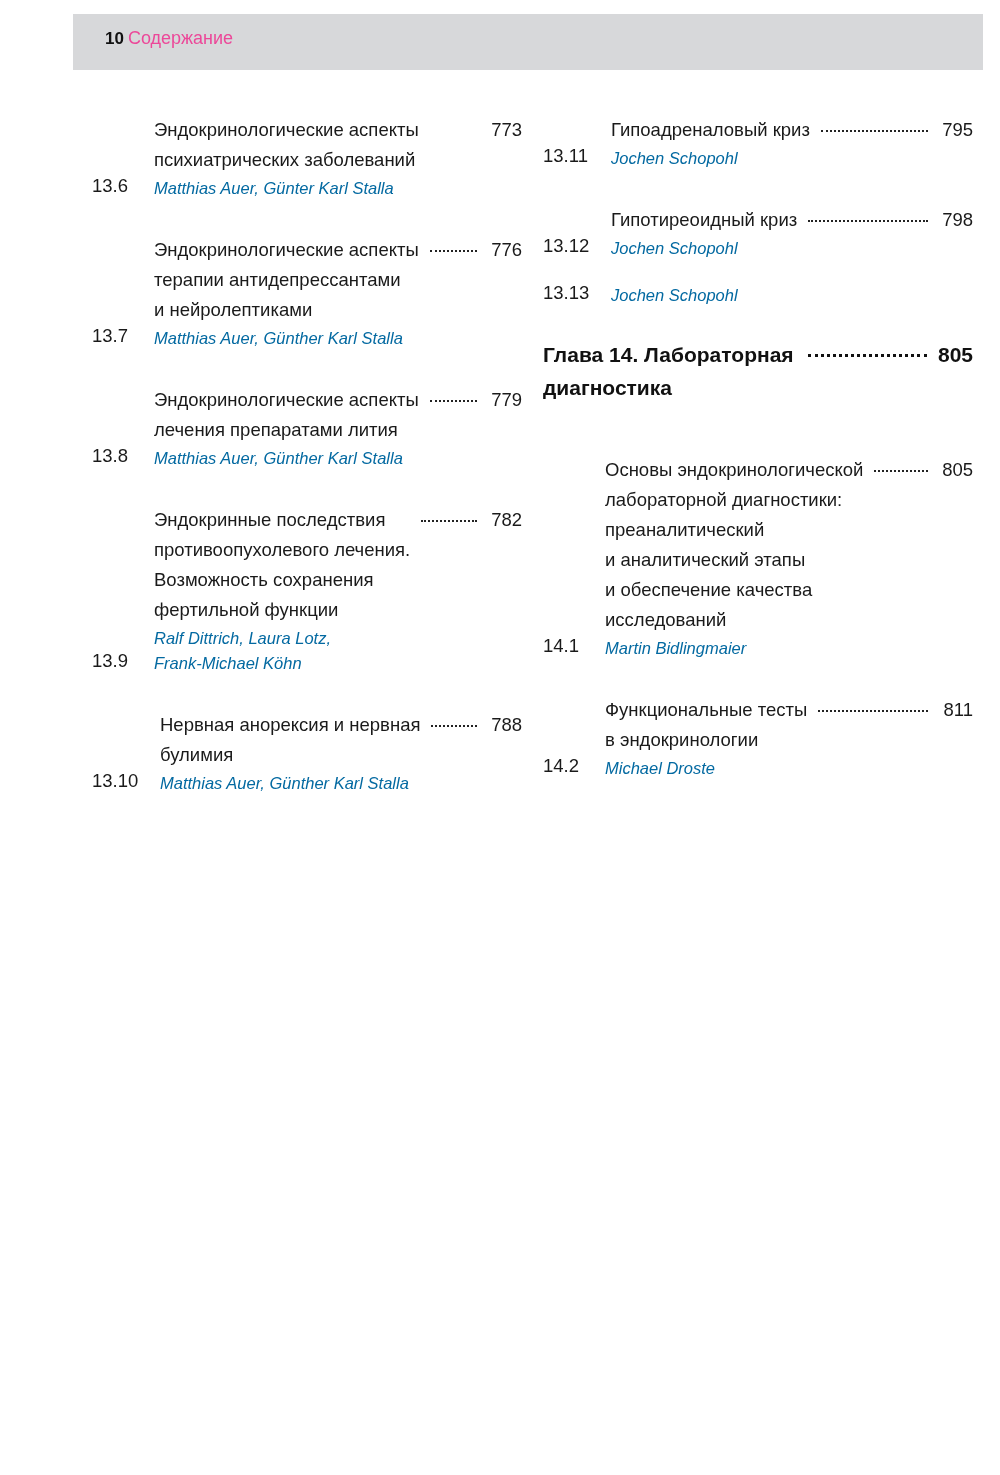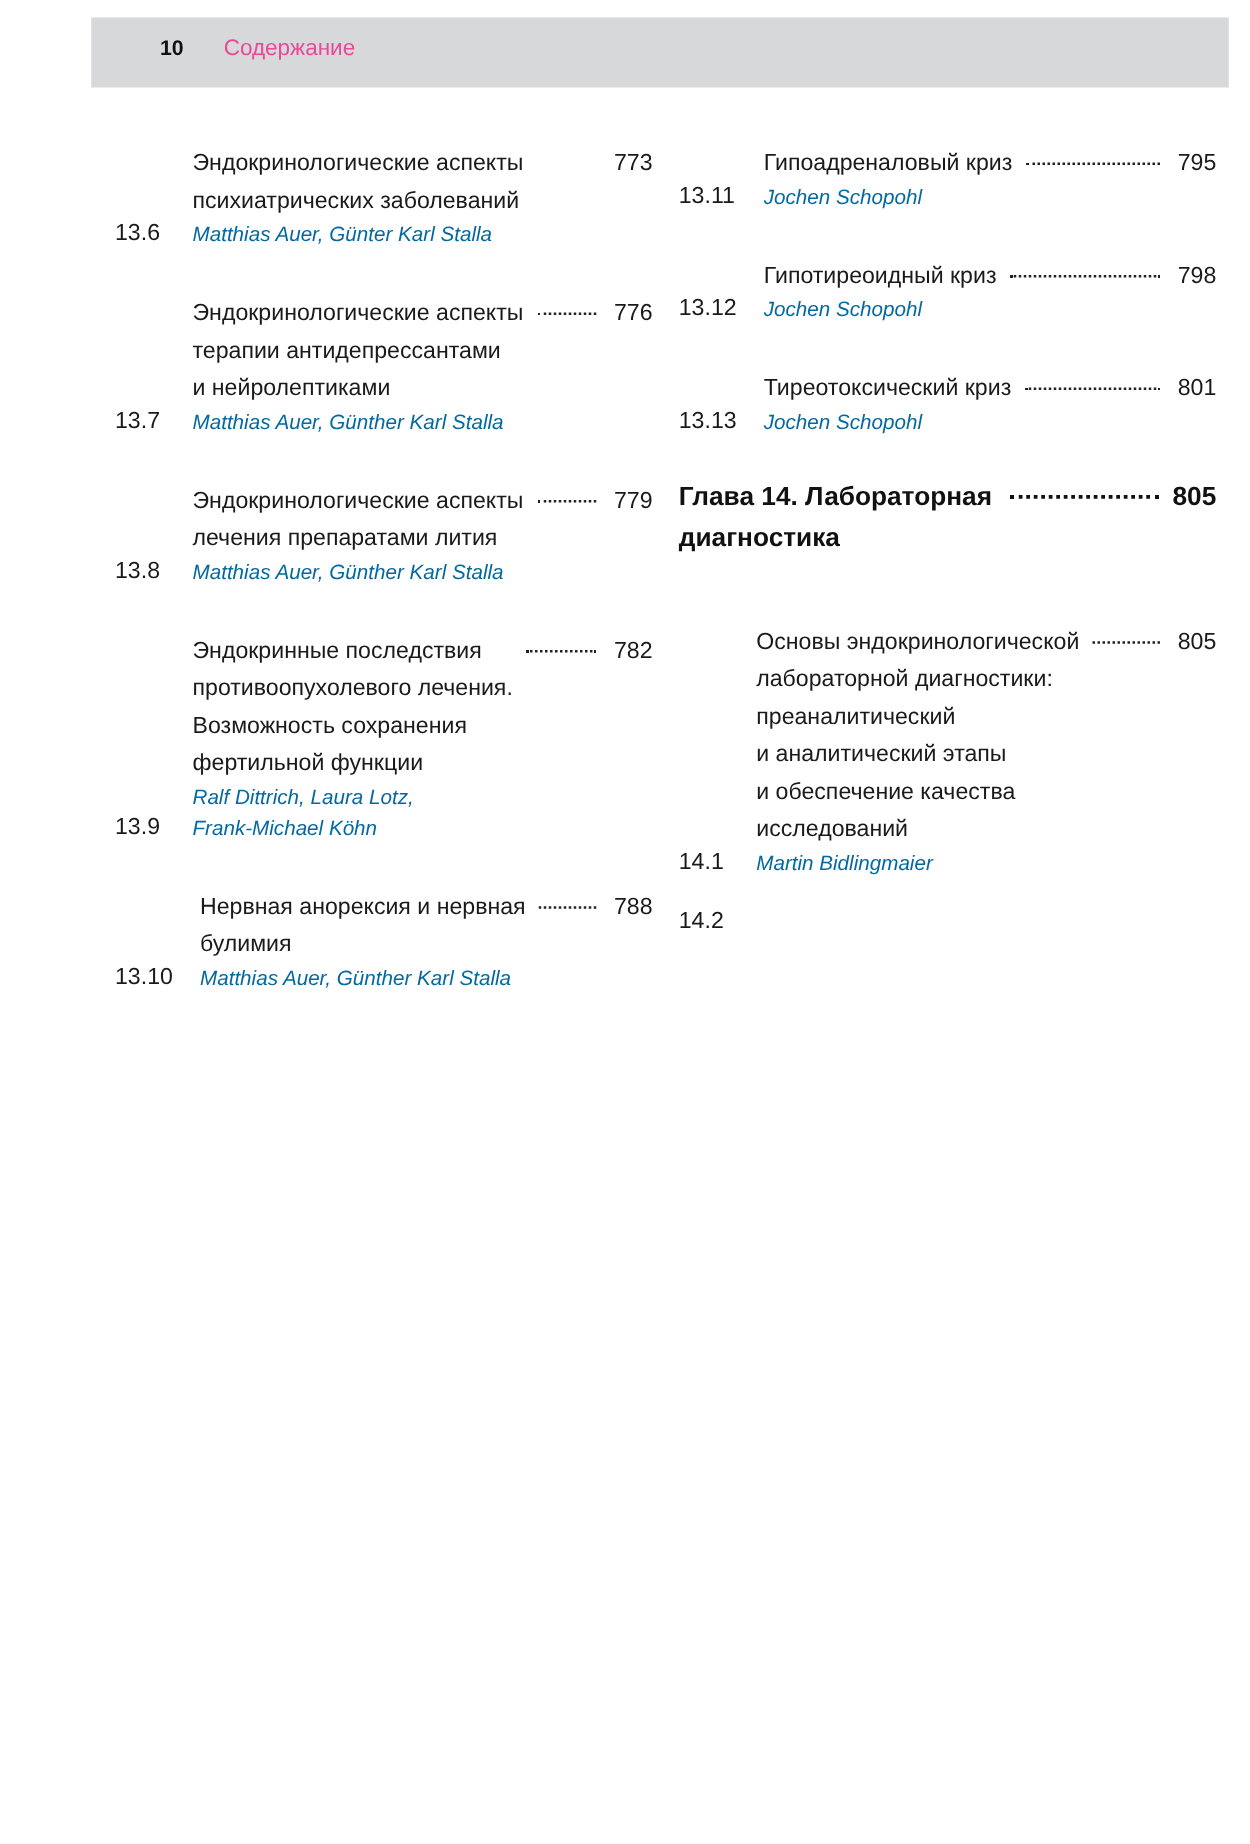--- a/index.html
+++ b/index.html
@@ -30,22 +30,21 @@
     width: 910px;
     height: 56px;
     background: #d7d8da;
   }
   .header-inner {
     position: absolute;
     top: 28px;
     left: 105px;
     display: flex;
     align-items: baseline;
-    gap: 32px;
-    margin-left: 23px;
+    gap: 4px;
   }
   .header-page-number {
     font-size: 17px;
     font-weight: bold;
     color: #111;
   }
   .header-title {
     font-size: 18px;
     color: #ec4899;
   }
@@ -276,25 +275,20 @@
             </div>
             <div class="authors">Jochen Schopohl</div>
           </div>
         </div>
       </div>
 
       <div class="entry">
         <div class="entry-row">
           <div class="num num-wide">13.13</div>
           <div class="body">
-            <div class="title-line">
-              <span class="title-text">Тиреотоксический криз</span>
-              <span class="leader"></span>
-              <span class="pageno">801</span>
-            </div>
             <div class="authors">Jochen Schopohl</div>
           </div>
         </div>
       </div>
 
       <div class="chapter chapter-block">
         <div class="chapter-line">
           <span class="chapter-title">Глава 14. Лабораторная
 диагностика</span>
           <span class="leader"></span>
@@ -317,19 +311,28 @@
               <span class="pageno">805</span>
             </div>
             <div class="authors">Martin Bidlingmaier</div>
           </div>
         </div>
       </div>
 
       <div class="entry">
         <div class="entry-row">
           <div class="num">14.2</div>
+          <div class="body">
+            <div class="title-line">
+              <span class="title-text">Функциональные тесты
+в эндокринологии</span>
+              <span class="leader"></span>
+              <span class="pageno">811</span>
+            </div>
+            <div class="authors">Michael Droste</div>
+          </div>
         </div>
       </div>
 
     </div>
 
   </div>
 </div>
 
 </body></html>

